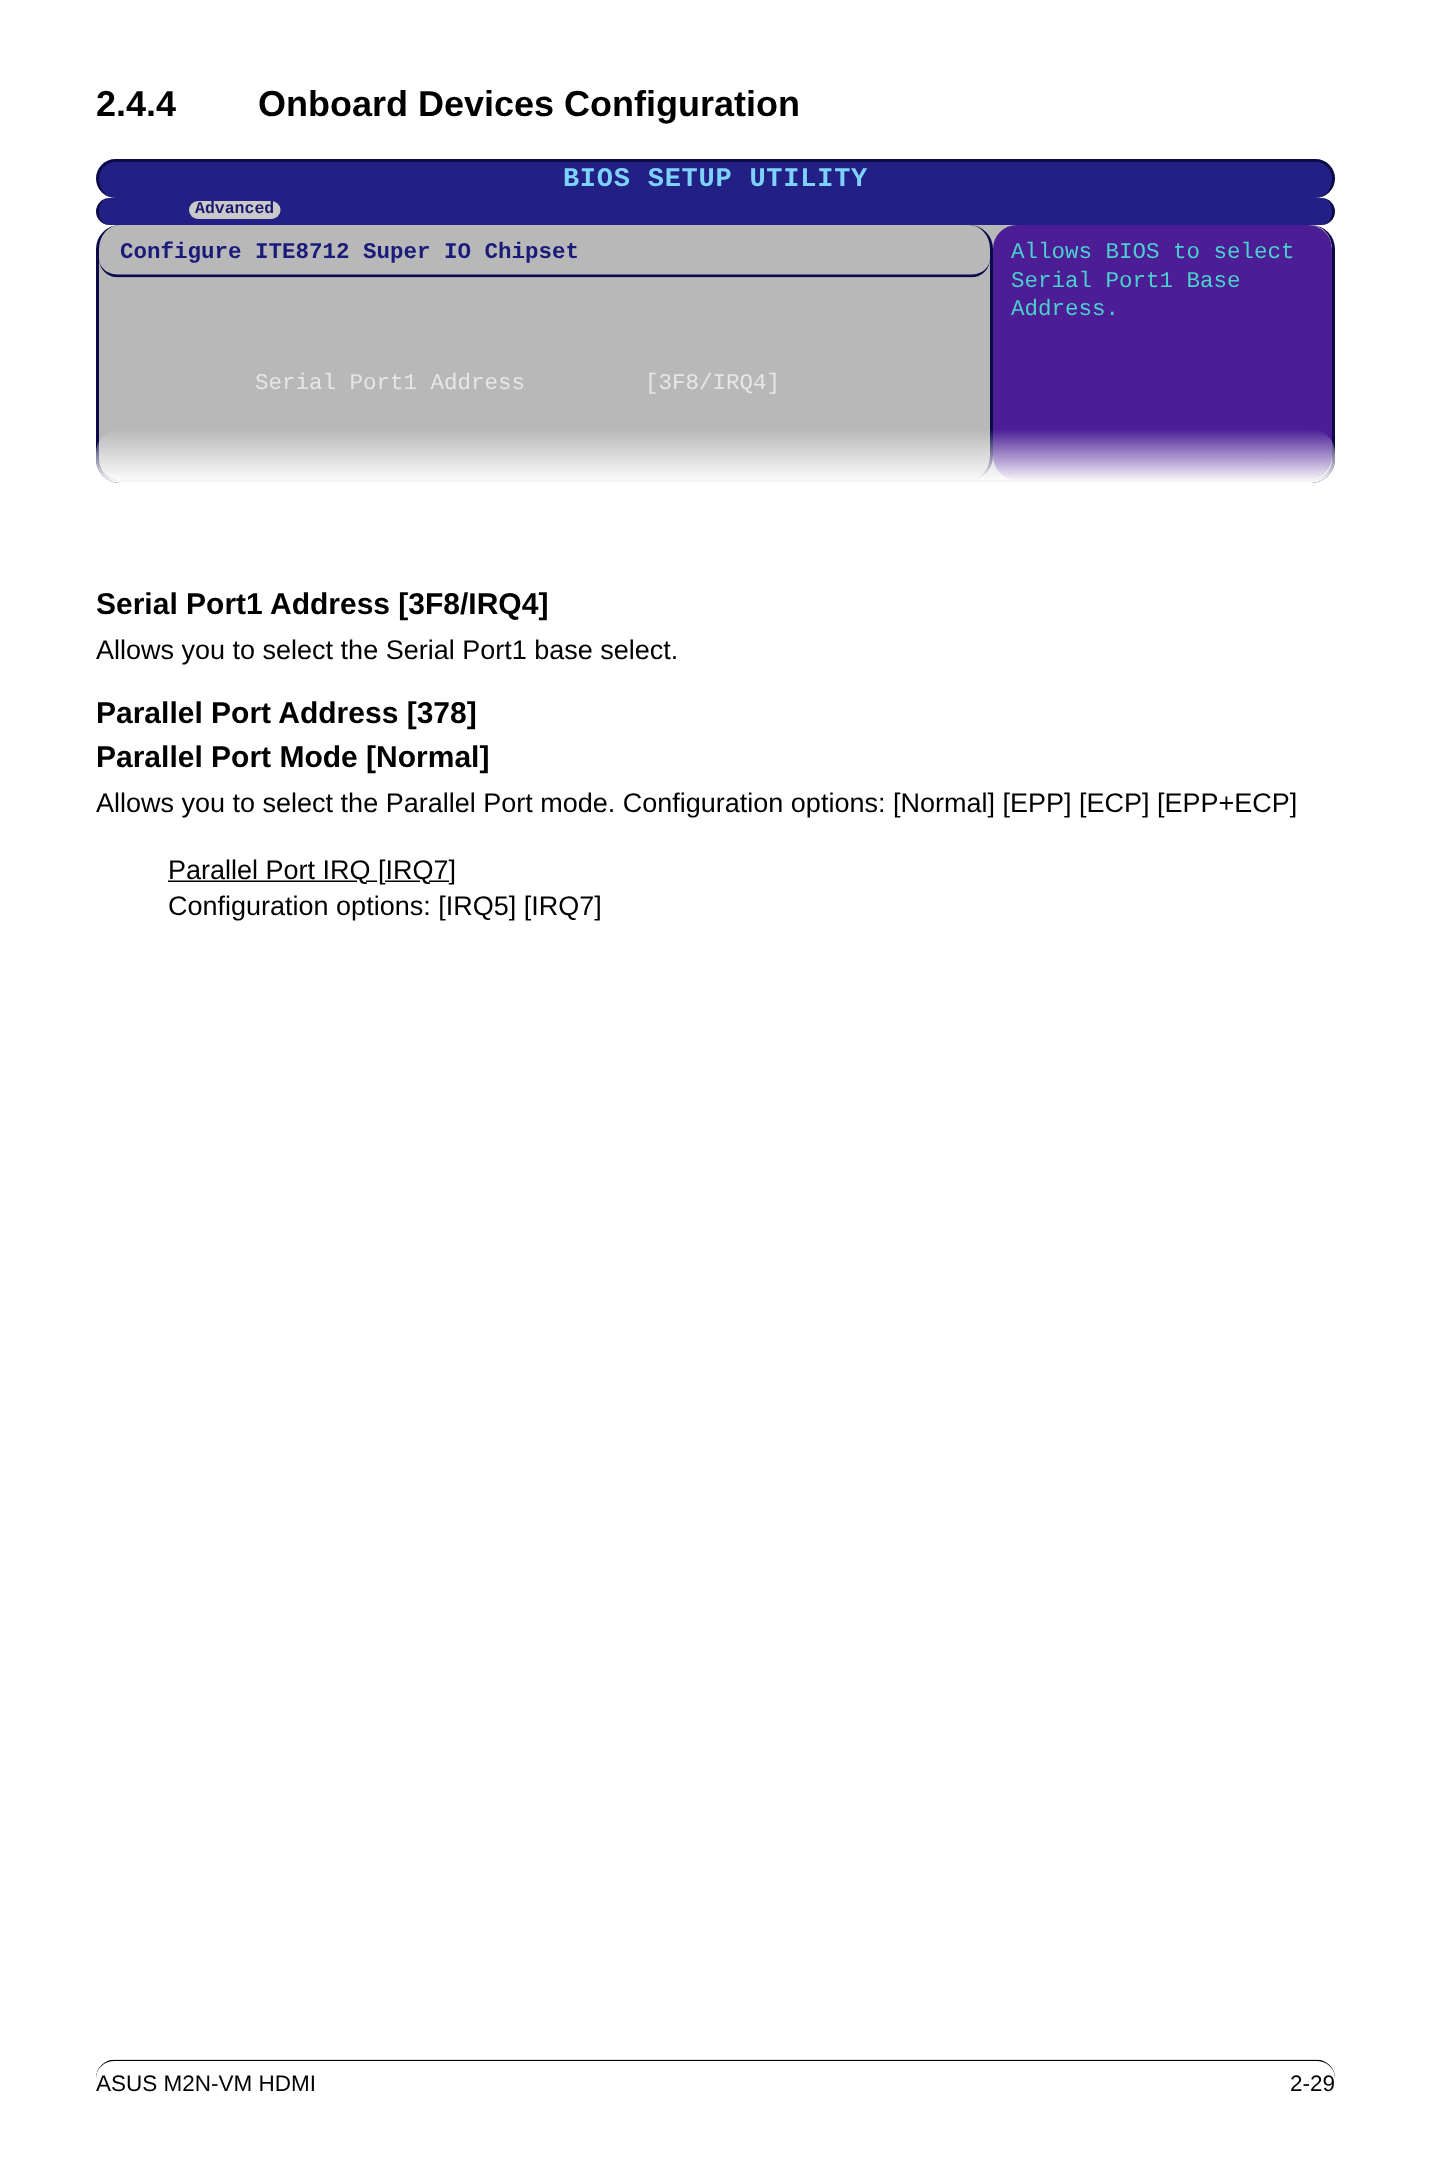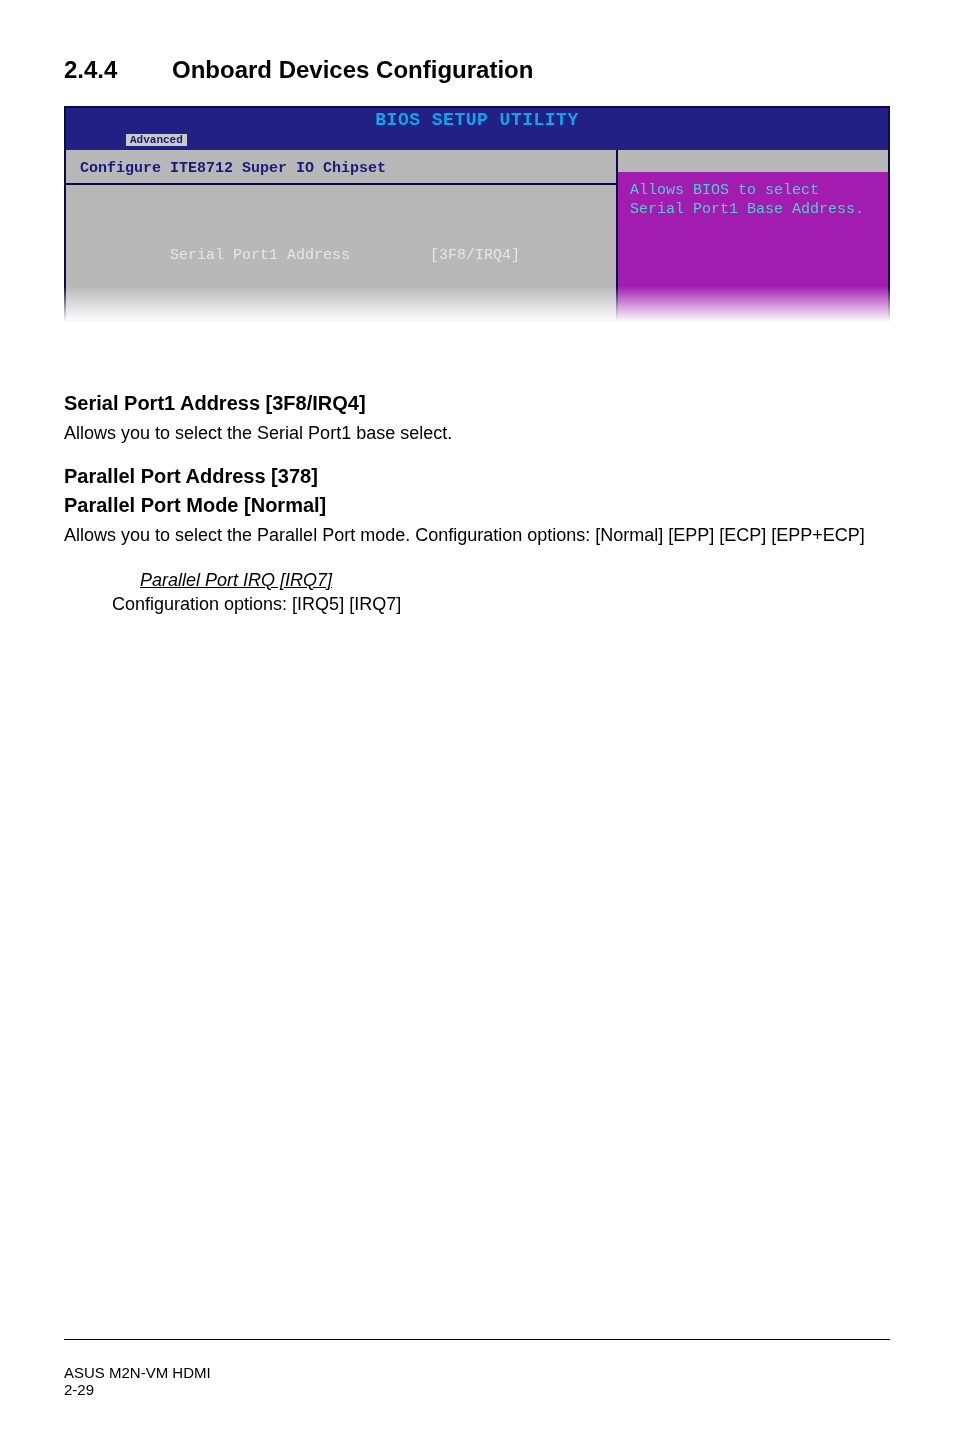--- a/index.html
+++ b/index.html
@@ -1,23 +1,23 @@
 <!DOCTYPE html>
 <html><head>
 <meta charset="utf-8">
 <style>
-  * { margin: 0; padding: 0; box-sizing: border-box; }
+  * { margin: 0; padding: 0; box-sizing: border-box; border-radius: 16px; }
   html, body { width: 954px; height: 1438px; background: #fff; font-family: Arial, Helvetica, sans-serif; color: #000; }
   .page { padding: 56px 64px 40px 64px; display: flex; flex-direction: column; height: 100%; }
   .section-heading { font-size: 24px; font-weight: bold; margin-bottom: 22px; }
   .section-heading .num { display: inline-block; width: 108px; }
   .bios-wrap { border: 0; position: relative; margin-bottom: 70px; }
   .bios-titlebar {
     background: #232085;
-    color: #0ea5e9;
+    color: #7dd3fc;
     text-align: center;
     font-family: "Courier New", monospace;
     font-weight: bold;
     font-size: 18px;
     padding: 2px 16px;
     letter-spacing: 0.5px;
     border-left: 2px solid #0a0a4a; border-right: 2px solid #0a0a4a; border-top: 2px solid #0a0a4a;
   }
   .bios-tabs {
     background: #232085;
@@ -58,44 +58,42 @@
     border-bottom: 2px solid #0a0a4a;
     padding-bottom: 6px;
     margin-left: -14px; margin-right: -14px;
     padding-left: 14px;
   }
   .bios-row { white-space: pre; line-height: 1.25; }
   .bios-row.sel { color: #e6e6e6; }
   .bios-row .label { display: inline-block; width: 260px; margin-top: 41px; }
   .bios-row .val { }
   .bios-right {
-    width: 270px;
-    background: #a21caf;
+    width: 226px;
+    background: #4c1d95;
     color: #4bd0ce;
     padding: 10px 12px;
     line-height: 1.25;
     font-weight: normal;
-    margin-top: 22px;
   }
   .bios-fade {
     position: absolute; left: 0; right: 0; bottom: 0; height: 36px;
     background: linear-gradient(to bottom, rgba(255,255,255,0) 0%, #fff 100%);
     pointer-events: none;
   }
   .sub-head { font-size: 20px; font-weight: bold; margin-bottom: 6px; }
   .body-text { font-size: 18px; line-height: 1.35; margin-bottom: 20px; }
-  .body-text .ital { font-style: italic; text-decoration: underline; margin-left: 28px; }
+  .body-text .ital { text-decoration: underline; }
   .sub-block-indent { margin-left: 48px; }
   .footer {
     margin-top: auto;
     border-top: 1px solid #000;
-    padding-top: 24px;
+    padding-top: 7px;
     display: flex; justify-content: space-between;
     font-size: 15px;
-    flex-direction: column;
   }
 </style>
 </head>
 <body>
 
 <div class="page">
 
   <div class="section-heading">
     <span class="num">2.4.4</span><span>Onboard Devices Configuration</span>
   </div>

